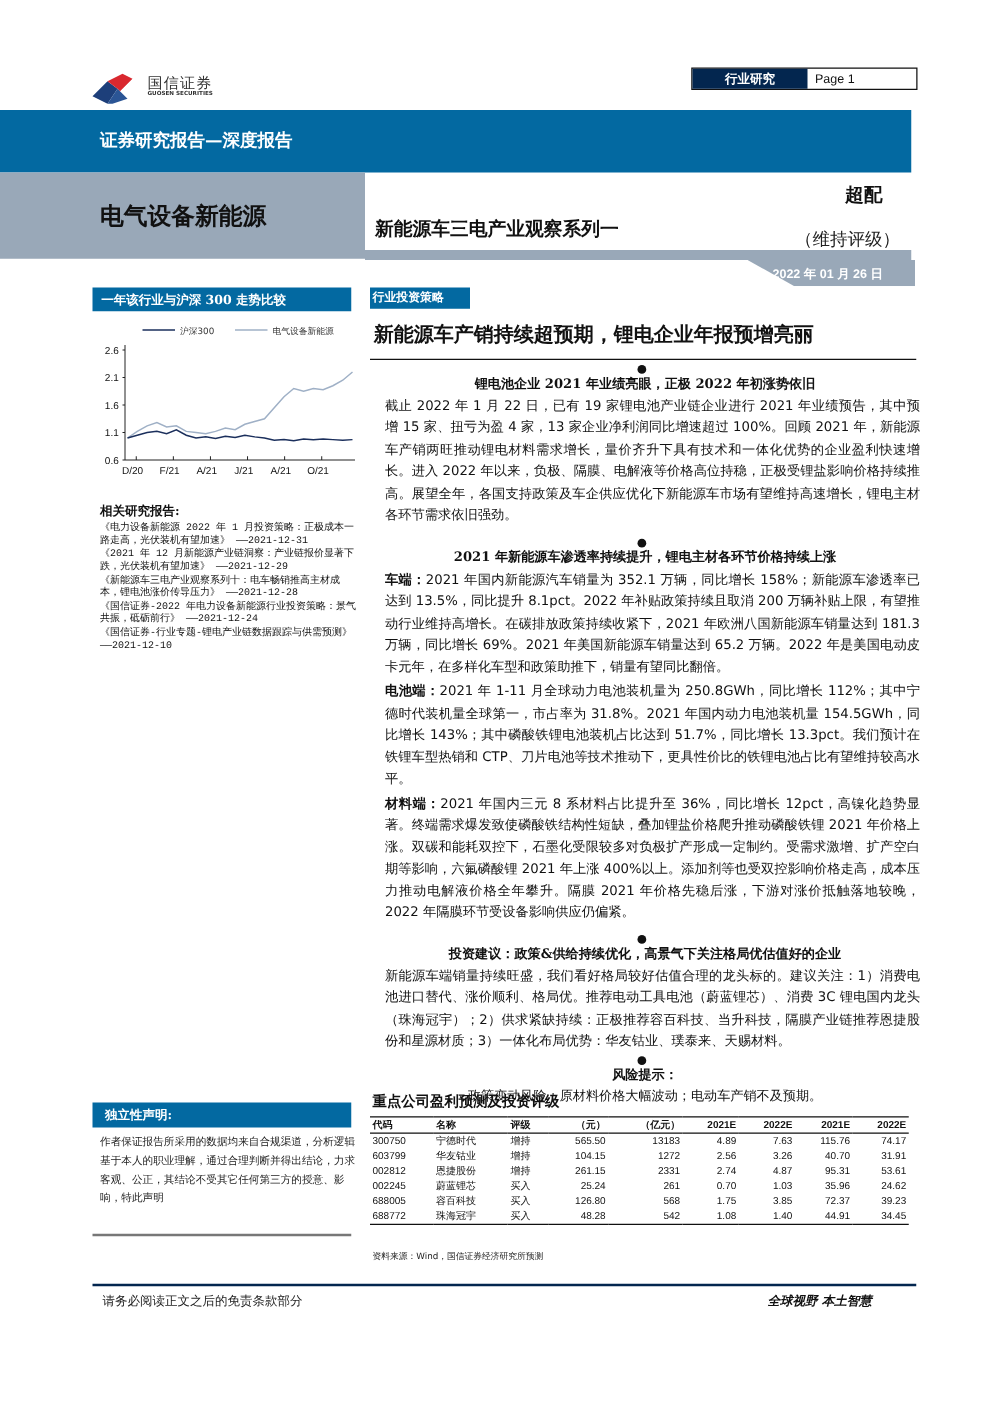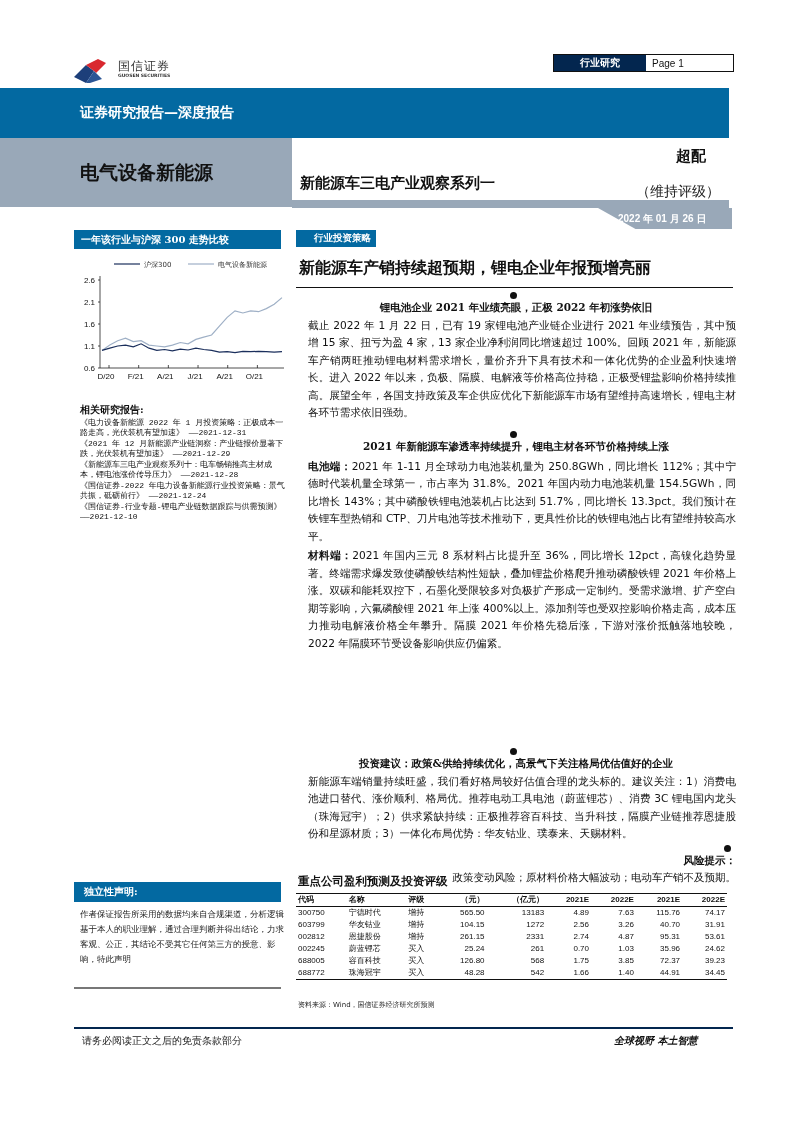--- a/index.html
+++ b/index.html
@@ -30,21 +30,21 @@
   .sec-bar { left: 74px; top: 230px; width: 207px; height: 19px; color: #fff; font-size: 10px; font-weight: bold; padding-left: 7px; display:flex; align-items:center; font-family: "DejaVu Serif", serif; }
   .chart { left: 74px; top: 254px; width: 216px; height: 140px; }
   .related { left: 80px; top: 405px; width: 206px; font-size: 8px; line-height: 10.5px; }
   .related h4 { font-size: 10px; font-weight: bold; margin-bottom: 2px; font-family: "DejaVu Serif", serif; }
   .related p { font-family: Liberation Mono, monospace; }
   .indep-bar { left: 74px; top: 882px; width: 207px; height: 20px; color: #fff; font-size: 10px; font-weight: bold; padding-left: 10px; display:flex; align-items:center; font-family: "DejaVu Serif", serif; }
   .indep-text { left: 80px; top: 907px; width: 204px; font-size: 8.5px; line-height: 15px; color: #222; }
   .indep-rule { left: 74px; top: 987px; width: 207px; height: 2px; background: #777; }
 
   
-  .strat-bar { left: 296px; top: 230px; width: 80px; height: 17px; color: #fff; font-size: 9.5px; font-weight: bold; padding-left: 18px; display:flex; align-items:center; }
+  .strat-bar { left: 296px; top: 230px; width: 80px; height: 17px; color: #fff; font-size: 9.5px; font-weight: bold; padding-left: 2px; display:flex; align-items:center; }
   .headline { left: 299px; top: 258px; font-size: 16px; font-weight: bold; font-family: "DejaVu Serif", serif; }
   .hl-rule { left: 296px; top: 287px; width: 437px; height: 1px; background: #111; }
   .body { left: 296px; width: 440px; font-size: 10.6px; line-height: 17.5px; }
   .bullet-h { font-weight: bold; font-size: 10.5px; font-family: "DejaVu Serif", serif; display: flex; align-items: center; flex-direction: column; }
   .bullet-h .dot { width: 7px; height: 7px; border-radius: 50%; background: #111; margin-right: 5px; flex-shrink: 0; }
   .para { padding-left: 12px; text-align: justify; }
   .para b { font-family: "DejaVu Serif", serif; }
 
   
   .tbl-title { left: 298px; top: 874px; font-size: 11.5px; font-weight: bold; font-family: "DejaVu Serif", serif; }
@@ -144,31 +144,32 @@
       <span>锂电池企业 2021 年业绩亮眼，正极 2022 年初涨势依旧</span>
     </div>
   <div class="para">截止 2022 年 1 月 22 日，已有 19 家锂电池产业链企业进行 2021 年业绩预告，其中预增 15 家、扭亏为盈 4 家，13 家企业净利润同比增速超过 100%。回顾 2021 年，新能源车产销两旺推动锂电材料需求增长，量价齐升下具有技术和一体化优势的企业盈利快速增长。进入 2022 年以来，负极、隔膜、电解液等价格高位持稳，正极受锂盐影响价格持续推高。展望全年，各国支持政策及车企供应优化下新能源车市场有望维持高速增长，锂电主材各环节需求依旧强劲。</div>
 </div>
 
 <div class="abs body" style="top:431px;">
   <div class="bullet-h">
       <span class="dot"></span>
       <span>2021 年新能源车渗透率持续提升，锂电主材各环节价格持续上涨</span>
     </div>
+  <div class="para"><b>车端：</b><span>2021 年国内新能源汽车销量为 352.1 万辆，同比增长 158%；新能源车渗透率已达到 13.5%，同比提升 8.1pct。2022 年补贴政策持续且取消 200 万辆补贴上限，有望推动行业维持高增长。在碳排放政策持续收紧下，2021 年欧洲八国新能源车销量达到 181.3 万辆，同比增长 69%。2021 年美国新能源车销量达到 65.2 万辆。2022 年是美国电动皮卡元年，在多样化车型和政策助推下，销量有望同比翻倍。</span></div>
   <div class="para" style="margin-top:2px;"><b>电池端：</b><span>2021 年 1-11 月全球动力电池装机量为 250.8GWh，同比增长 112%；其中宁德时代装机量全球第一，市占率为 31.8%。2021 年国内动力电池装机量 154.5GWh，同比增长 143%；其中磷酸铁锂电池装机占比达到 51.7%，同比增长 13.3pct。我们预计在铁锂车型热销和 CTP、刀片电池等技术推动下，更具性价比的铁锂电池占比有望维持较高水平。</span></div>
   <div class="para" style="margin-top:2px;"><b>材料端：</b><span>2021 年国内三元 8 系材料占比提升至 36%，同比增长 12pct，高镍化趋势显著。终端需求爆发致使磷酸铁结构性短缺，叠加锂盐价格爬升推动磷酸铁锂 2021 年价格上涨。双碳和能耗双控下，石墨化受限较多对负极扩产形成一定制约。受需求激增、扩产空白期等影响，六氟磷酸锂 2021 年上涨 400%以上。添加剂等也受双控影响价格走高，成本压力推动电解液价格全年攀升。隔膜 2021 年价格先稳后涨，下游对涨价抵触落地较晚，2022 年隔膜环节受设备影响供应仍偏紧。</span></div>
 </div>
 
 <div class="abs body" style="top:748px;">
   <div class="bullet-h">
       <span class="dot"></span>
       <span>投资建议：政策&amp;供给持续优化，高景气下关注格局优估值好的企业</span>
     </div>
   <div class="para">新能源车端销量持续旺盛，我们看好格局较好估值合理的龙头标的。建议关注：1）消费电池进口替代、涨价顺利、格局优。推荐电动工具电池（蔚蓝锂芯）、消费 3C 锂电国内龙头（珠海冠宇）；2）供求紧缺持续：正极推荐容百科技、当升科技，隔膜产业链推荐恩捷股份和星源材质；3）一体化布局优势：华友钴业、璞泰来、天赐材料。</div>
-  <div class="bullet-h" style="margin-top:2px;align-items:flex-end;">
+  <div class="bullet-h" style="margin-top:2px;">
       <span class="dot"></span>
       <span>风险提示：</span>
       <span style="font-weight:normal;font-family:'DejaVu Sans',sans-serif;">政策变动风险；原材料价格大幅波动；电动车产销不及预期。</span>
     </div>
 </div>
 
 <div class="abs tbl-title">重点公司盈利预测及投资评级</div>
 <table class="fc">
   <thead>
     <tr>
@@ -238,21 +239,21 @@
         <td class="r">3.85</td>
         <td class="r">72.37</td>
         <td class="r">39.23</td>
       </tr>
       <tr>
         <td class="l">688772</td>
         <td class="l">珠海冠宇</td>
         <td class="l">买入</td>
         <td class="r">48.28</td>
         <td class="r">542</td>
-        <td class="r">1.66</td>
+        <td class="r">1.08</td>
         <td class="r">1.40</td>
         <td class="r">44.91</td>
         <td class="r">34.45</td>
       </tr>
     </tbody>
 </table>
 <div class="abs src">资料来源：Wind，国信证券经济研究所预测</div>
 
 <div class="abs foot-rule"></div>
 <div class="abs foot-left">请务必阅读正文之后的免责条款部分</div>

